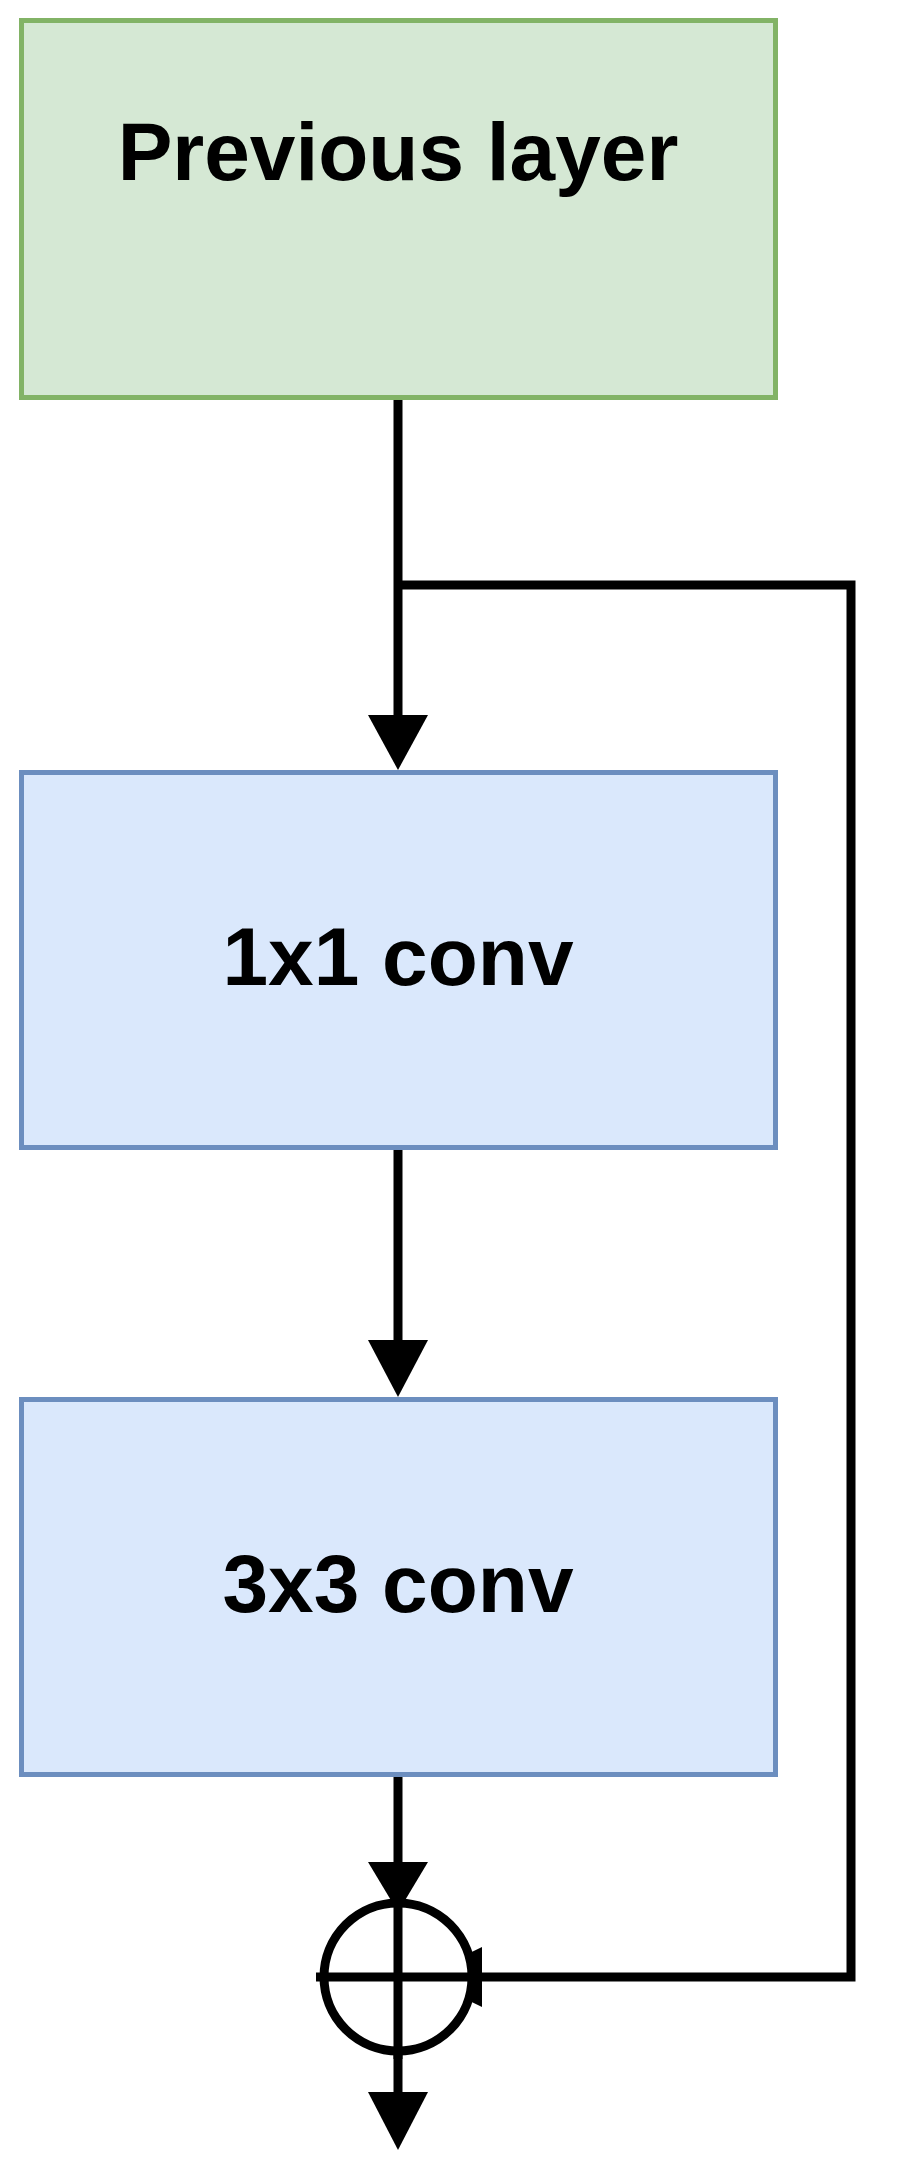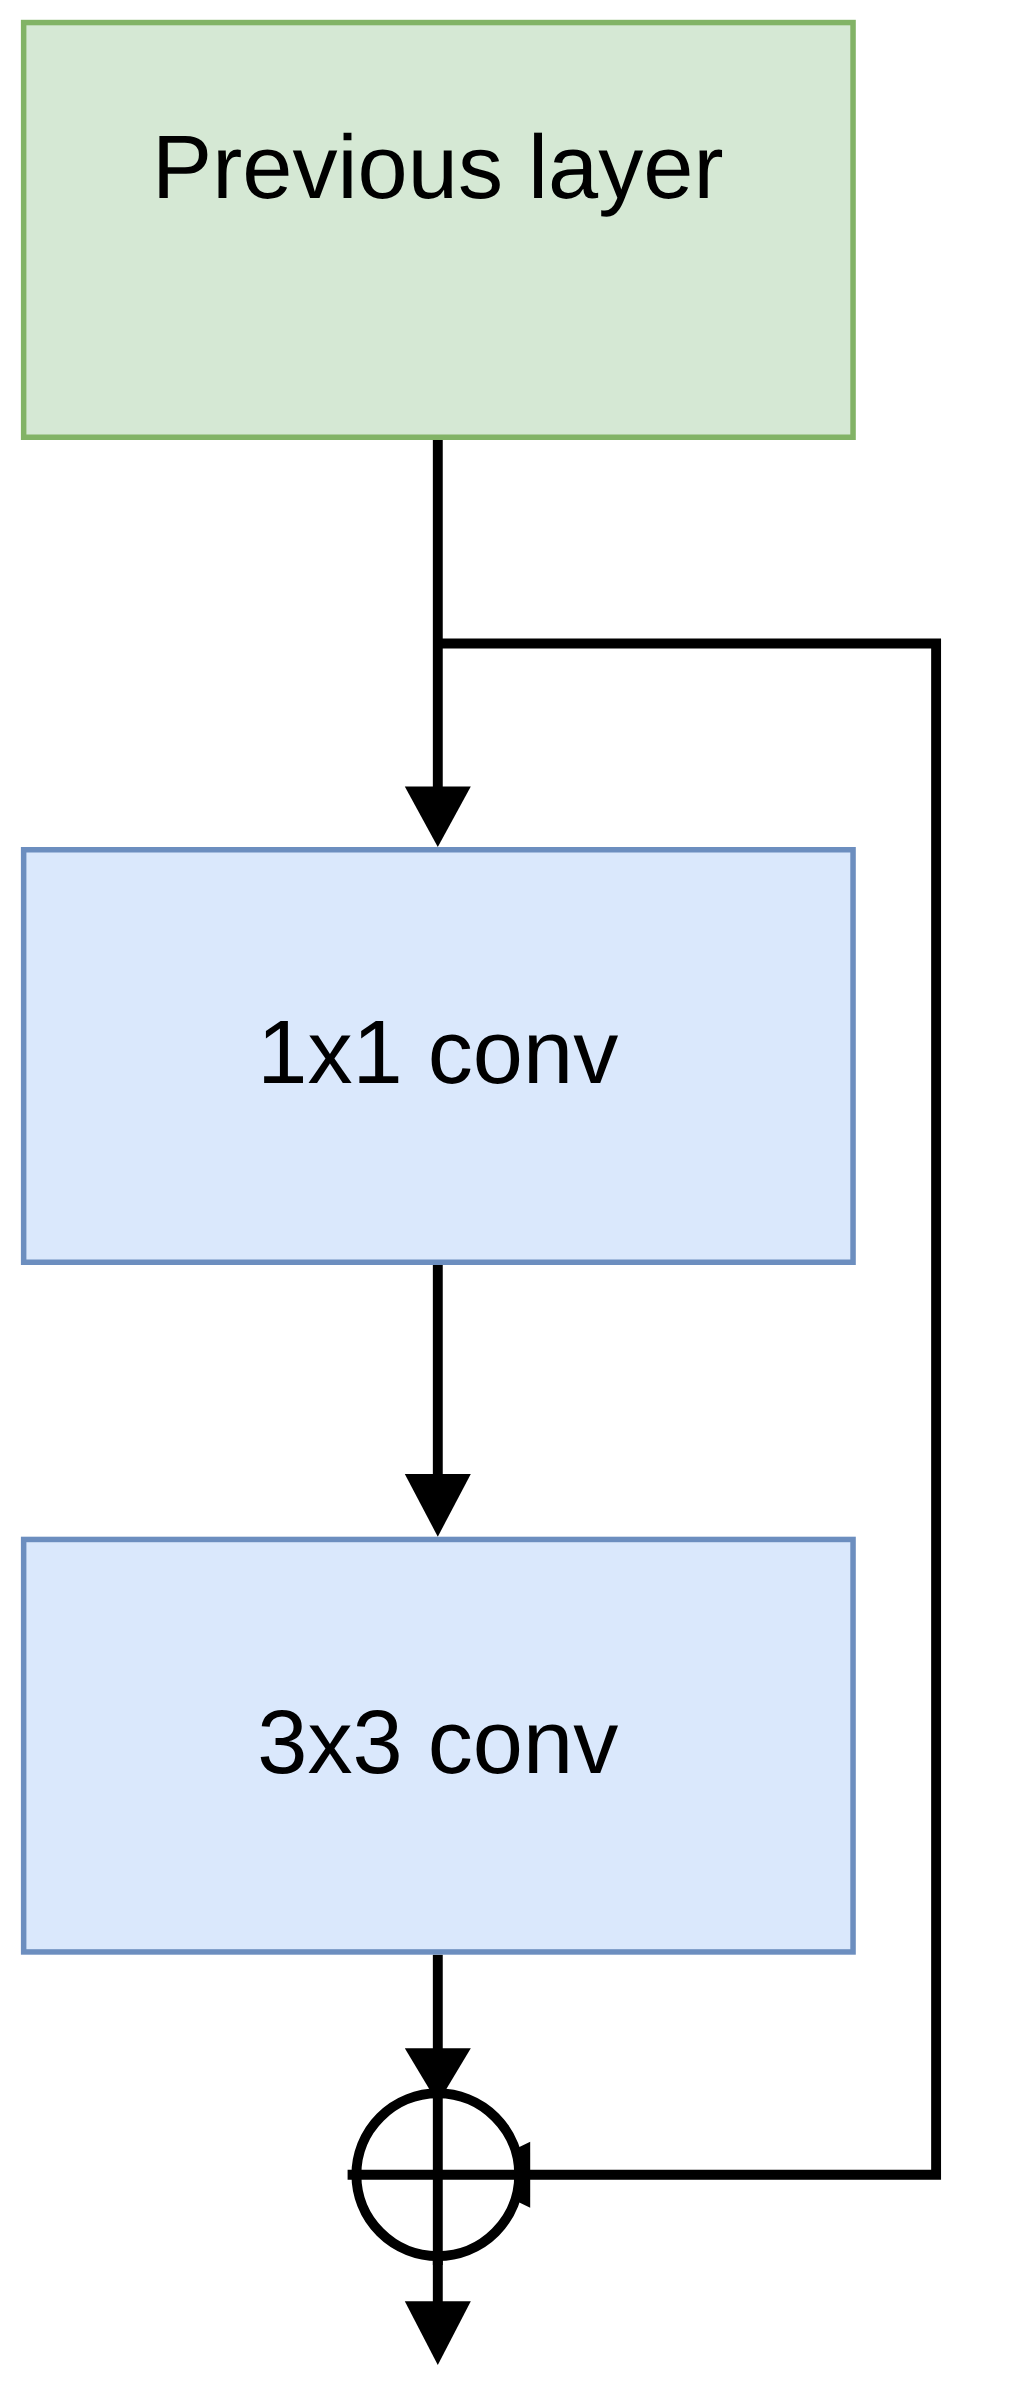--- a/index.html
+++ b/index.html
@@ -10,20 +10,21 @@
   }
   body {
     font-family: "Liberation Sans", sans-serif;
   }
   #canvas {
     position: relative;
     width: 921px;
     height: 2165px;
     background: #ffffff;
     overflow: hidden;
+    font-weight: bold;
   }
   #diagram-svg {
     position: absolute;
     left: 0;
     top: 0;
     width: 921px;
     height: 2165px;
     display: block;
   }
   .node-label {

